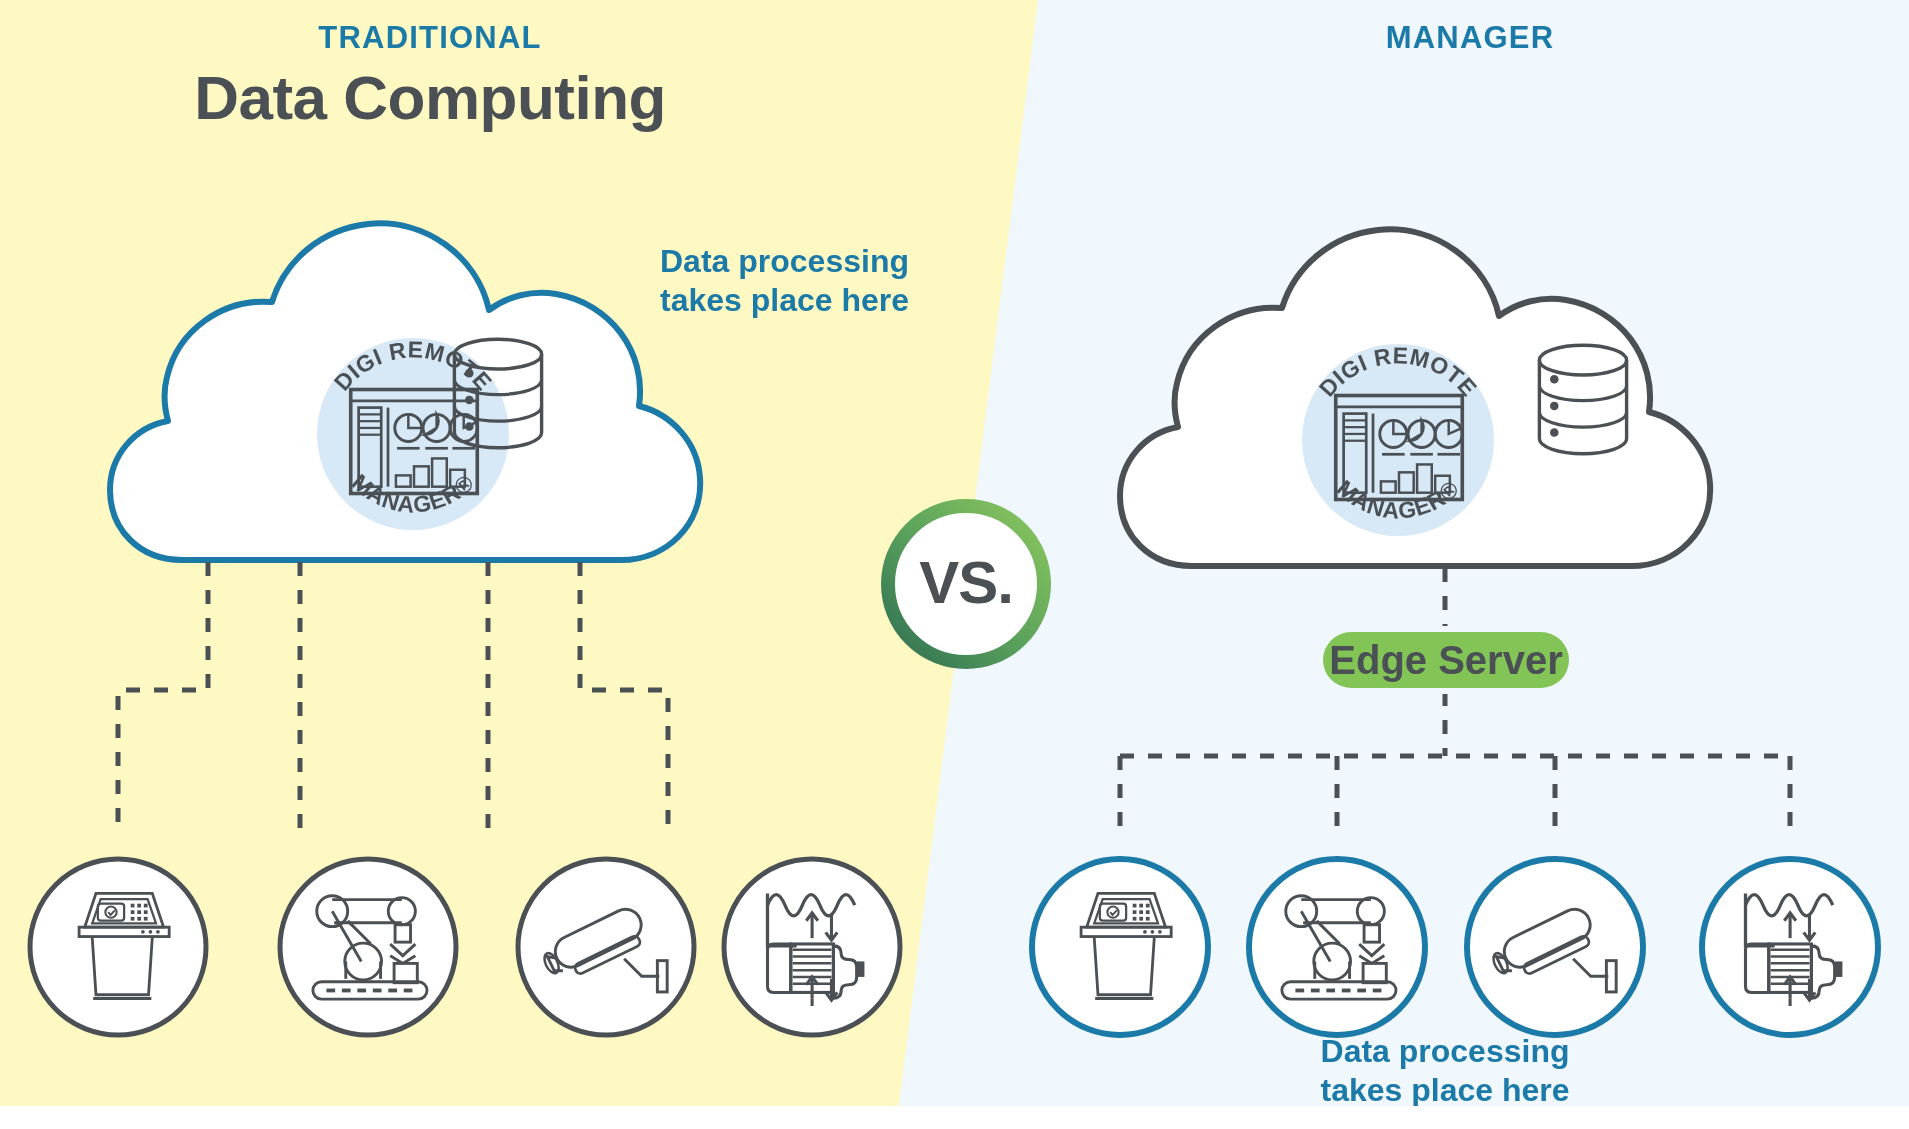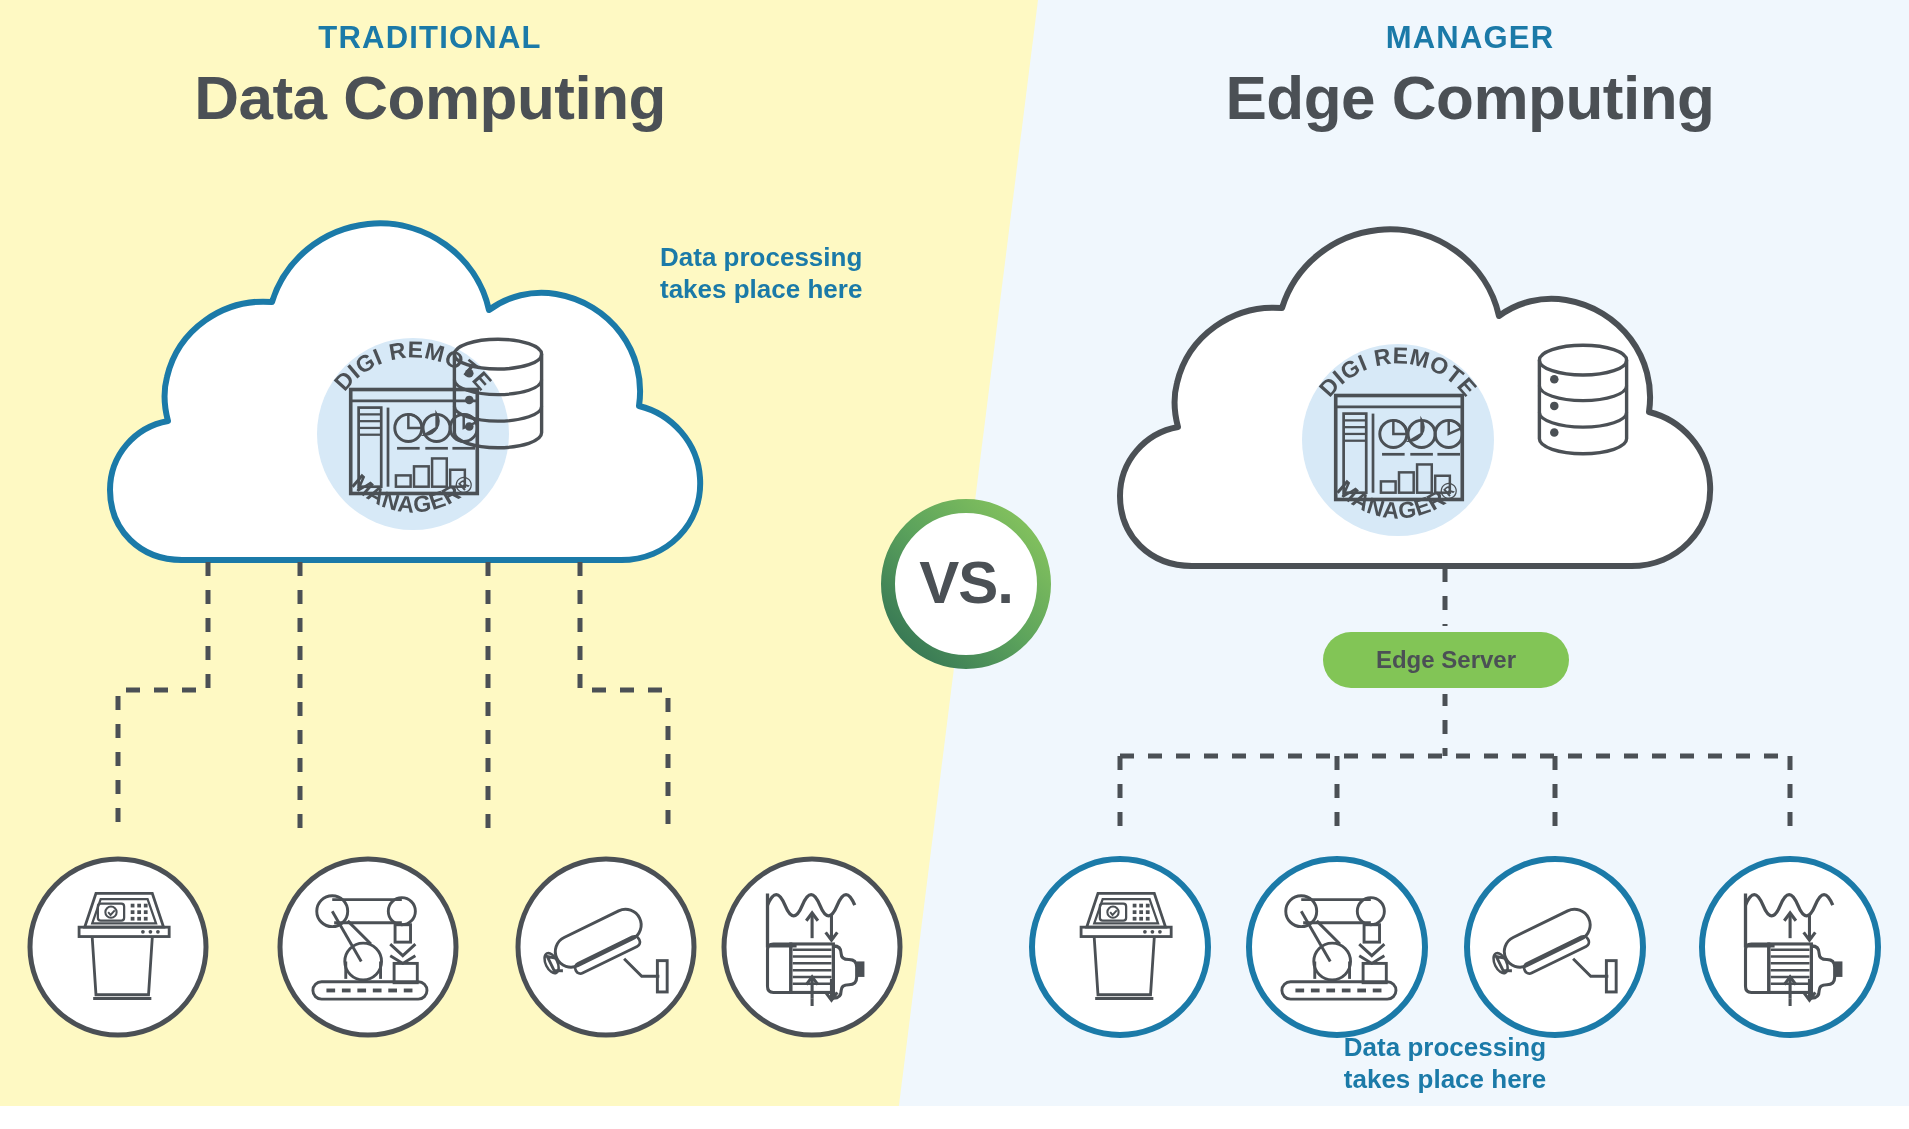--- a/index.html
+++ b/index.html
@@ -35,21 +35,21 @@
     color:#4b5055;
     letter-spacing:-0.5px;
     font-family:"Liberation Sans", sans-serif;
     white-space:nowrap;
   }
 
   
   .note{
     position:absolute;
     color:#1b7aa8;
-    font-size:26px;
+    font-size:32px;
     font-weight:bold;
     line-height:1.22;
     font-family:"Liberation Sans", sans-serif;
   }
   .note.center{text-align:center;}
 
   
   .layer{position:absolute;left:0;top:0;width:1909px;height:1129px;z-index:2;}
 
   
@@ -70,40 +70,39 @@
   }
 
   
   .pill{
     position:absolute;
     display:flex;align-items:center;justify-content:center;
     height:56px;
     border-radius:28px;
     background:#82c556;
     color:#4b5055;
-    font-size:24px;font-weight:bold;
+    font-size:40px;font-weight:bold;
     font-family:"Liberation Sans", sans-serif;
     z-index:6;
     box-shadow:0 0 0 6px #f0f7fd;
   }
 </style>
 </head>
 <body>
 
 <div id="stage">
 
   <svg class="panel-right-bg" viewBox="0 0 1909 1129">
     <polygon points="1038,0 1909,0 1909,1129 896,1129" fill="#f0f7fd"></polygon>
   </svg>
 
   <div class="kicker" style="left:100px;top:20px;width:660px;">TRADITIONAL</div>
   <div class="headline" style="left:100px;top:62px;width:660px;">Data Computing</div>
 
   <div class="kicker" style="left:1140px;top:20px;width:660px;">MANAGER</div>
-  <div class="headline" style="left:1140px;top:62px;width:660px;">Edge Computing</div>
 
   <div class="note" style="left:660px;top:242px;">
     <div>Data processing</div>
     <div>takes place here</div>
   </div>
 
   <div class="note center" style="left:1275px;top:1032px;width:340px;">
     <div>Data processing</div>
     <div>takes place here</div>
   </div>

